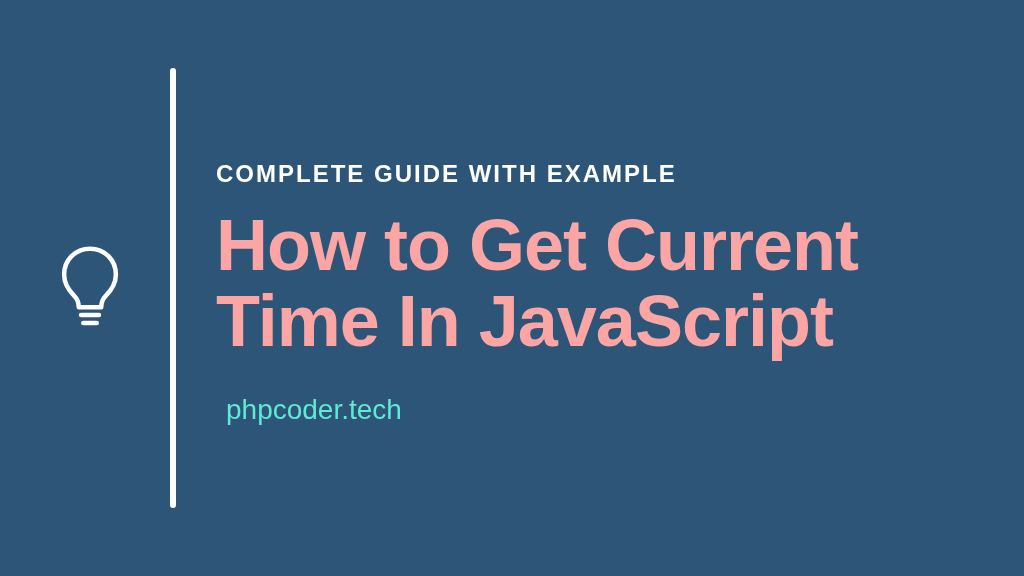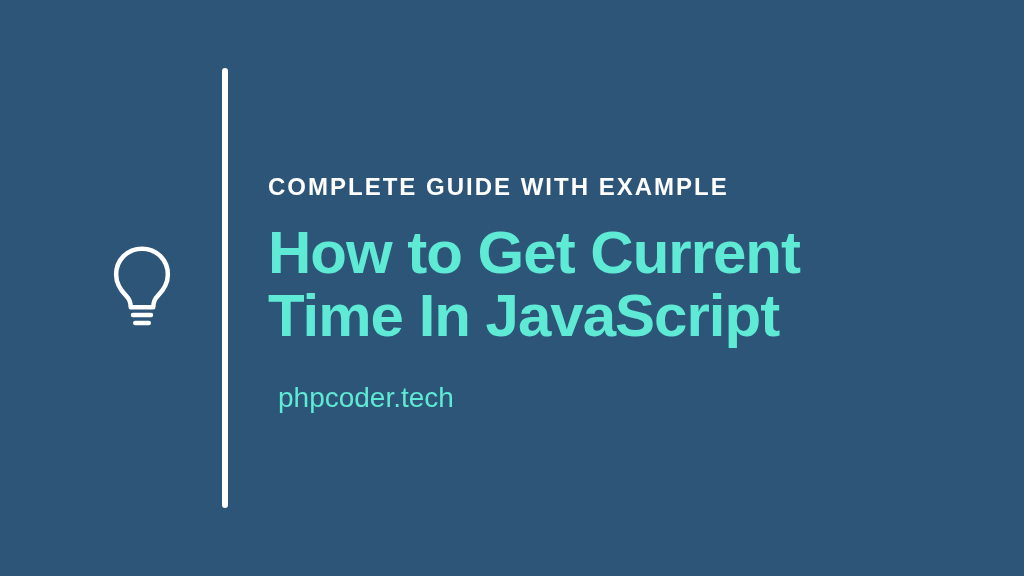--- a/index.html
+++ b/index.html
@@ -14,21 +14,21 @@
       background-color: #2d5578;
       font-family: -apple-system, BlinkMacSystemFont, 'Segoe UI', Arial, sans-serif;
       overflow: hidden;
       position: relative;
     }
     
     .container {
       display: flex;
       align-items: center;
       height: 100%;
-      padding: 0 92px;
+      padding: 0 40px;
     }
     
     .icon-wrapper {
       flex-shrink: 0;
       width: 100px;
       display: flex;
       justify-content: center;
       align-items: center;
     }
     
@@ -52,22 +52,22 @@
     
     .subtitle {
       color: #ffffff;
       font-size: 24px;
       font-weight: 700;
       letter-spacing: 2px;
       margin-bottom: 20px;
     }
     
     .title {
-      color: #5eead4;
-      font-size: 60px;
+      color: #fca5a5;
+      font-size: 72px;
       font-weight: 800;
       line-height: 1.05;
       margin-bottom: 35px;
       letter-spacing: -1px;
     }
     
     .footer {
       color: #5eead4;
       font-size: 28px;
       font-weight: 400;

